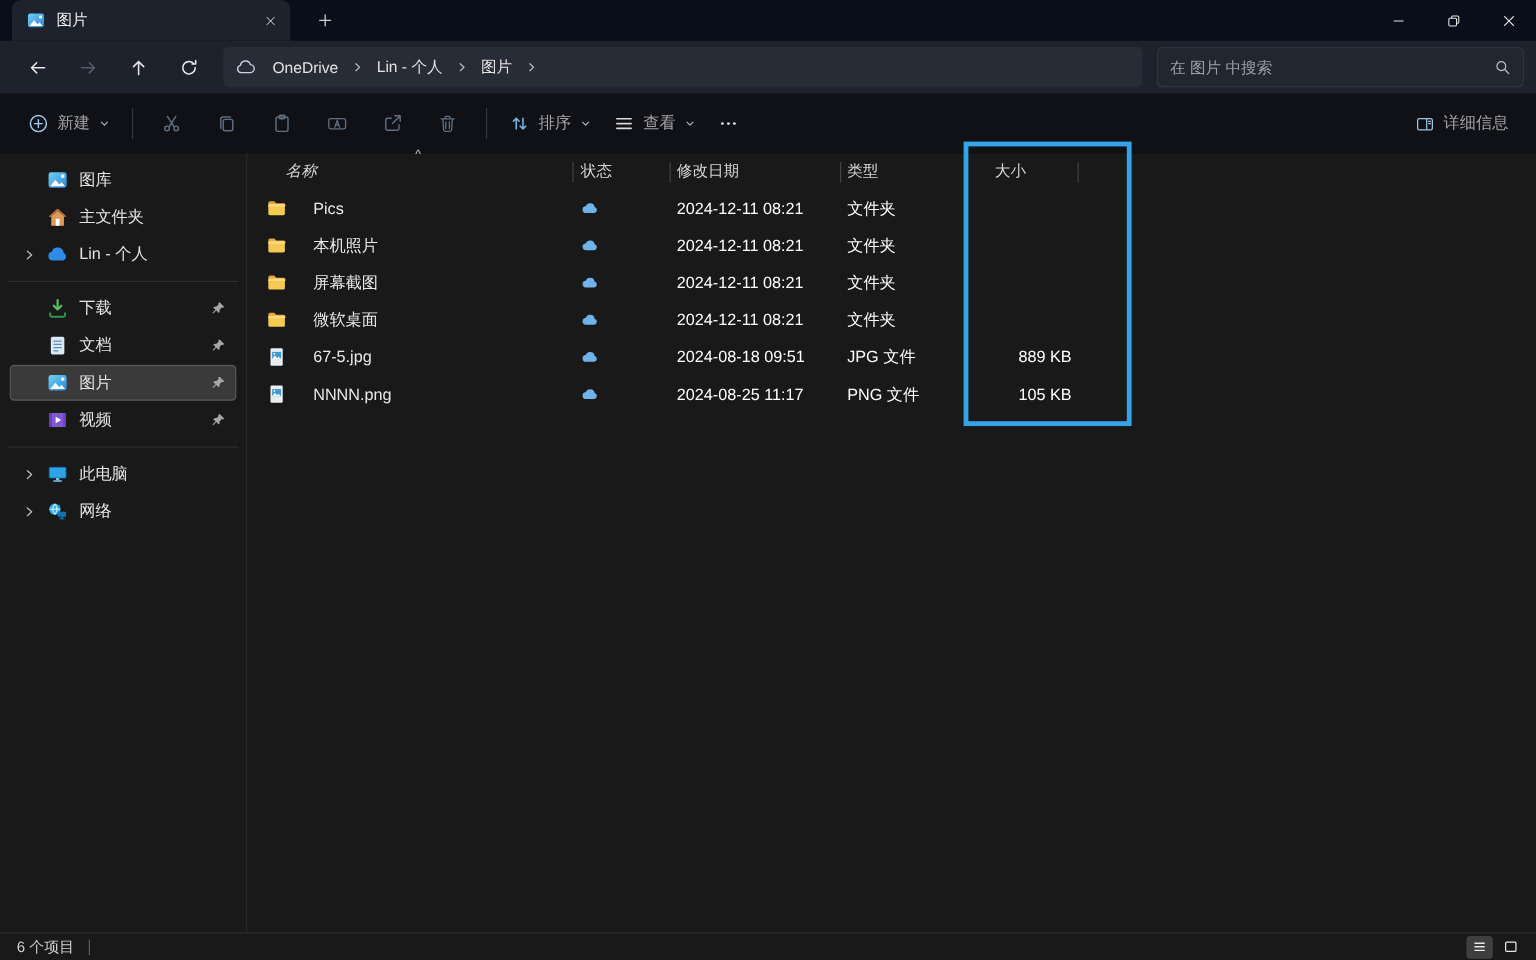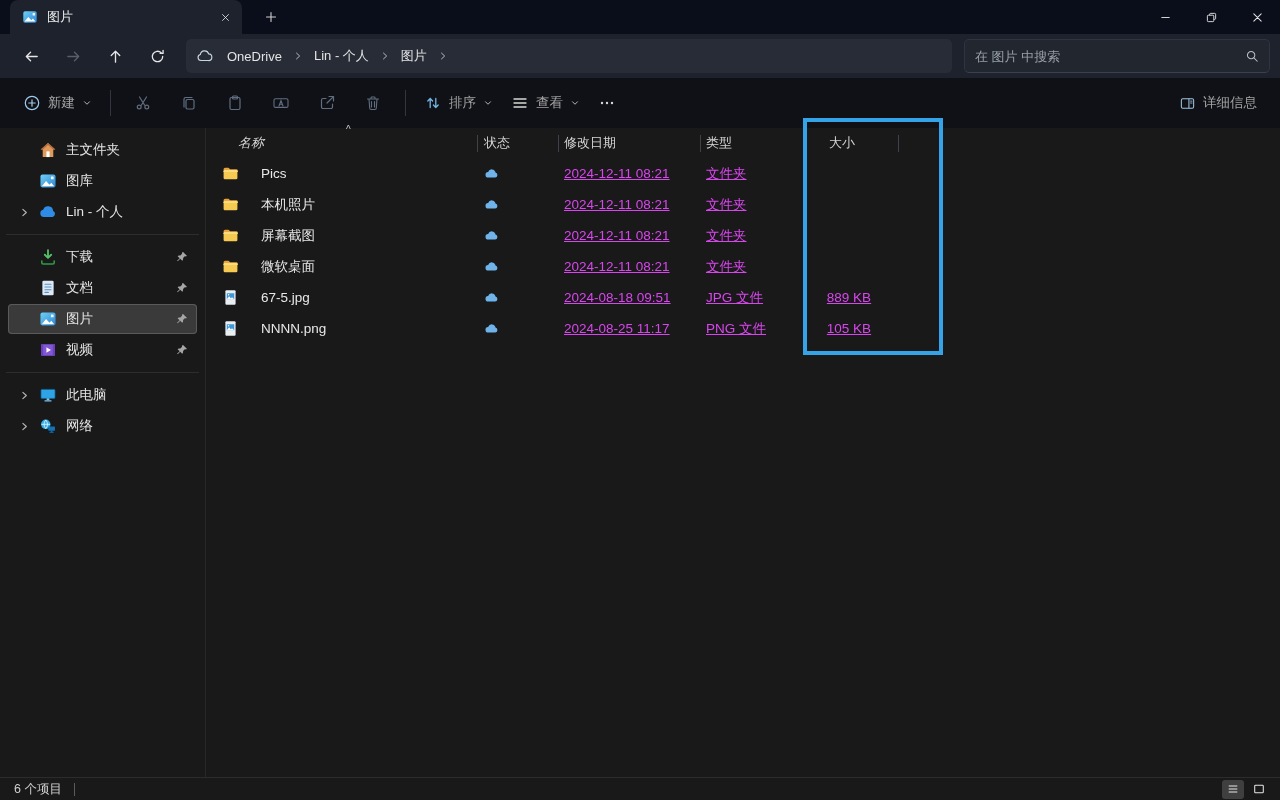--- a/index.html
+++ b/index.html
@@ -86,22 +86,22 @@
   .hsep { position:absolute; top:7px; width:1px; height:17px; background:#3e424a; }
   .sort-caret { position:absolute; left:140px; top:-4px; font-size:10px; color:#cfcfcf; }
 
   .frow { display:grid; grid-template-columns:272px 80px 142px 105px 96px; height:31px;
           align-items:center; border-radius:4px; }
   .cell { white-space:nowrap; overflow:hidden; }
   .cell.name { display:flex; align-items:center; gap:22px; padding-left:16px; color:#e8e8e8; }
   .ficon { width:17px; height:17px; }
   .cell.status { padding-left:6px; display:flex; }
   .clicon { width:15px; height:15px; }
-  .cell.dim { padding-left:6px; color:#d946ef;text-decoration:underline; }
-  .cell.size { text-align:center; padding-right:8px; padding-left:0; }
+  .cell.dim { padding-left:6px; color:#ffffff; }
+  .cell.size { text-align:right; padding-right:8px; padding-left:0; }
 
   .highlight-box { position:absolute; left:803px; top:118px; width:140px; height:237px;
                    border:4px solid #35a3e8; z-index:9; pointer-events:none; }
 
   
   .statusbar { height:23px; border-top:1px solid #2c2c2c; background:#191919; display:flex;
                align-items:center; padding:0 10px 0 14px; font-size:12.5px; color:#d0d0d0; }
   .status-divider { width:1px; height:13px; background:#5a5a5a; margin-left:12px; }
   .view-toggles { margin-left:auto; display:flex; gap:4px; }
   .vbtn { width:22px; height:19px; border:none; background:transparent; border-radius:3px;
@@ -347,44 +347,44 @@
     <span>详细信息</span>
   </button>
 </div>
 
 <div class="main">
   <div class="sidebar">
       <div class="side-item">
         <span class="schev"></span>
         <span class="icon sicon">
           <svg viewBox="0 0 16 16">
-            <path d="M8 1.8L1.5 7.5h1.8v6.8h9.4V7.5h1.8z" fill="#dd9a5b"></path>
-            <path d="M8 1.8L1.5 7.5h1.9L8 3.5l4.6 4h1.9z" fill="#b5683a"></path>
-            <rect x="6.6" y="9.2" width="2.8" height="5.1" fill="#fff"></rect>
-          </svg>
-        </span>
-        <span class="slabel">主文件夹</span>
-        <span class="spin"></span>
-      </div>
-      <div class="side-item">
-        <span class="schev"></span>
-        <span class="icon sicon">
-          <svg viewBox="0 0 16 16">
             <defs>
               <linearGradient id="pg1" x1="0" y1="0" x2="1" y2="1">
                 <stop offset="0" stop-color="#6fd0f6"></stop>
                 <stop offset="1" stop-color="#2e86d4"></stop>
               </linearGradient>
             </defs>
             <rect x="1.3" y="2.3" width="13.4" height="11.4" rx="1.8" fill="url(#pg1)"></rect>
             <path d="M2.5 12.6l3.8-4.7 3 3.4 1.6-1.8 2.6 3.1z" fill="#fff"></path>
             <rect x="10.6" y="4" width="2.4" height="2.4" rx="0.5" fill="#fff" opacity=".92"></rect>
           </svg>
         </span>
         <span class="slabel">图库</span>
+        <span class="spin"></span>
+      </div>
+      <div class="side-item">
+        <span class="schev"></span>
+        <span class="icon sicon">
+          <svg viewBox="0 0 16 16">
+            <path d="M8 1.8L1.5 7.5h1.8v6.8h9.4V7.5h1.8z" fill="#dd9a5b"></path>
+            <path d="M8 1.8L1.5 7.5h1.9L8 3.5l4.6 4h1.9z" fill="#b5683a"></path>
+            <rect x="6.6" y="9.2" width="2.8" height="5.1" fill="#fff"></rect>
+          </svg>
+        </span>
+        <span class="slabel">主文件夹</span>
         <span class="spin"></span>
       </div>
       <div class="side-item">
         <span class="schev">
           <svg viewBox="0 0 12 12">
             <path d="M4.2 2.5L8 6l-3.8 3.5" fill="none" stroke="#b9b9b9" stroke-width="1.2" stroke-linecap="round" stroke-linejoin="round"></path>
           </svg>
         </span>
         <span class="icon sicon">
           <svg viewBox="0 0 16 16">

